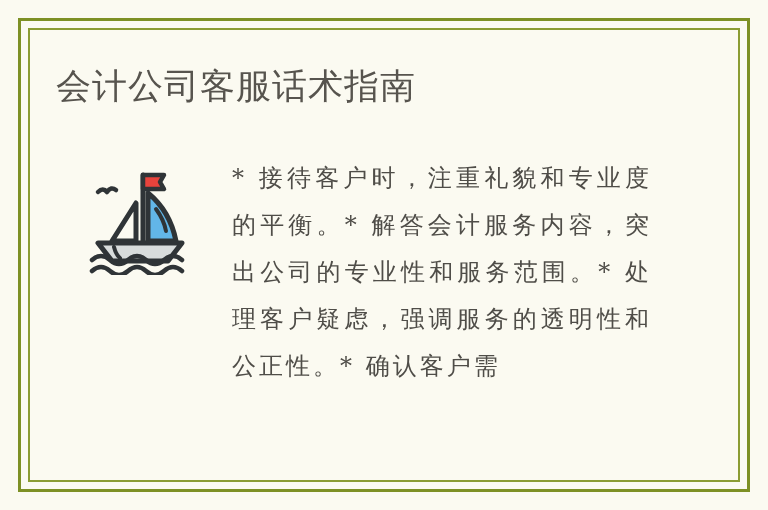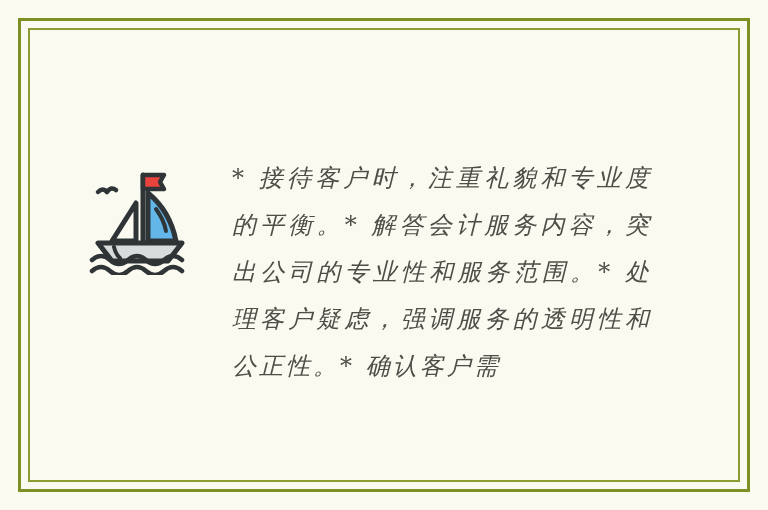--- a/index.html
+++ b/index.html
@@ -83,37 +83,37 @@
 
   .body-text {
     position: absolute;
     left: 176px;
     top: 0;
     width: 420px;
     font-size: 24px;
     line-height: 47px;
     color: #4f4d48;
     font-family: "DejaVu Serif", "Liberation Serif", serif;
-    font-style: italic;
     letter-spacing: 3px;
     text-align: justify;
     text-align-last: left;
     word-break: break-all;
     overflow: hidden;
     max-height: 250px;
   }
 </style>
 </head>
 <body>
 
 <div class="poster">
 
   <div class="frame-outer"></div>
   <div class="frame-inner"></div>
 
+  <div class="title">会计公司客服话术指南</div>
 
   <div class="content-row">
 
     <div class="illustration">
       <svg viewBox="0 0 108 112" xmlns="http://www.w3.org/2000/svg" fill="none" stroke="#2f3437" stroke-width="5" stroke-linecap="round" stroke-linejoin="round">
 
         <path d="M12 29 q5 -5 9 0 q4 -6 9 -2" stroke-width="4.5"></path>
 
         <path d="M57 12 L57 79" stroke-width="5"></path>
 

